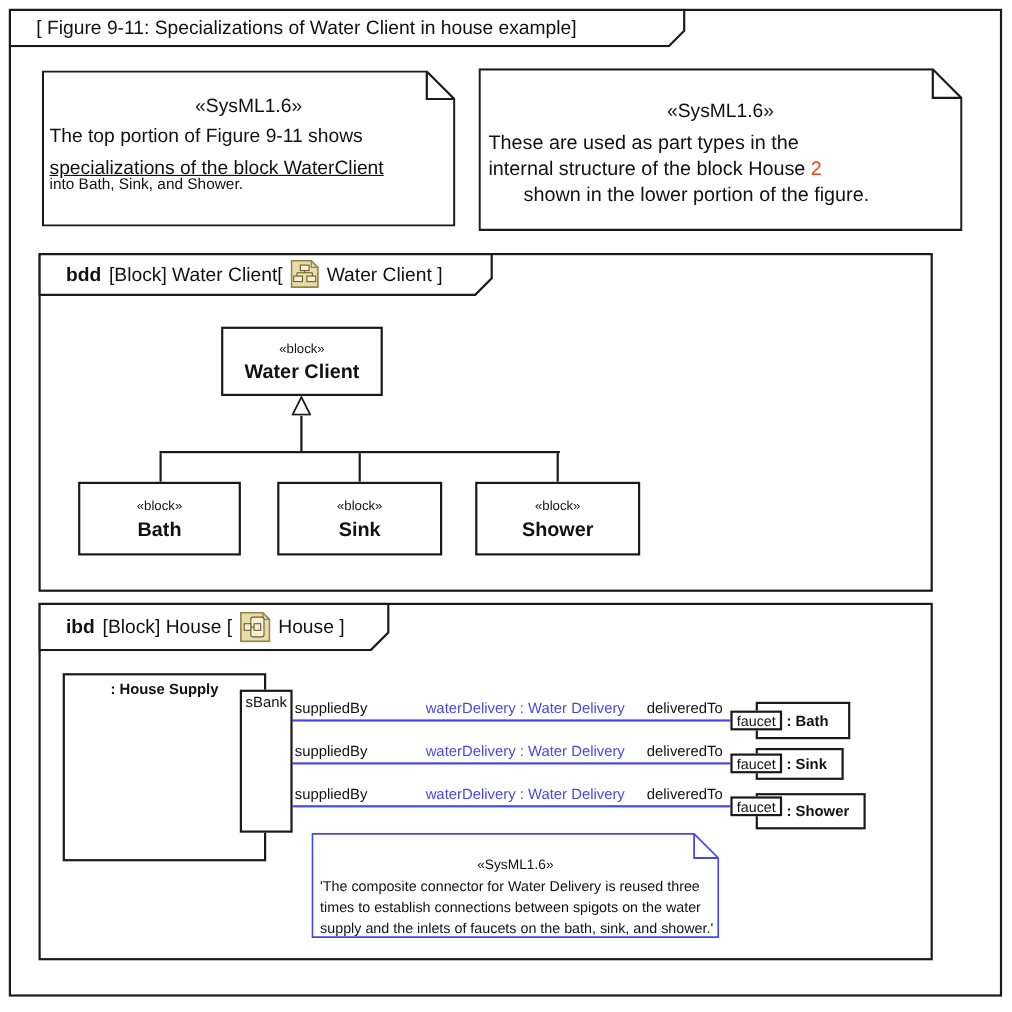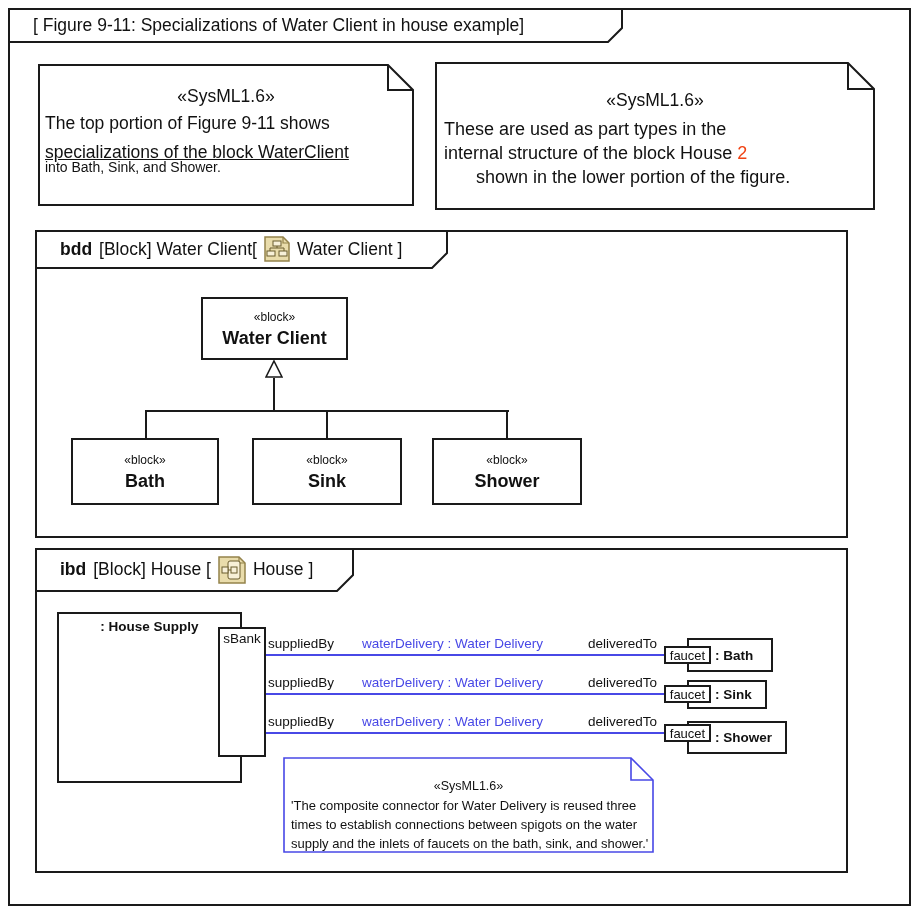--- a/index.html
+++ b/index.html
@@ -30,21 +30,21 @@
 
   
   .part-box { position:absolute; border:2px solid #1a1a1a; background:#fff; box-sizing:border-box; }
   .ws-label { position:absolute; top:5px; left:0; width:100%; text-align:center; font-weight:bold; font-size:13.5px; }
   .port-box { position:absolute; border:2px solid #1a1a1a; background:#fff; box-sizing:border-box; z-index:5; }
   .port-label { display:block; text-align:center; font-size:13.5px; line-height:14px; padding-top:1px; }
 
   .conn-row { position:absolute; left:0; width:0; height:0; }
   .conn-line { position:absolute; left:265px; top:-1px; width:400px; height:2px; background:#4848e6; }
   .lbl-supplied  { position:absolute; left:268px; top:-19px; font-size:13.5px; white-space:nowrap; }
-  .lbl-delivery  { position:absolute; left:362px; top:-19px; width:206px; text-align:left; font-size:13.5px; color:#4848e6; white-space:nowrap; }
+  .lbl-delivery  { position:absolute; left:362px; top:-19px; width:206px; text-align:right; font-size:13.5px; color:#4848e6; white-space:nowrap; }
   .lbl-delivered { position:absolute; left:588px; top:-19px; font-size:13.5px; white-space:nowrap; }
   .faucet { left:664px; width:47px; height:18px; }
   .faucet .port-label { font-size:13px; line-height:13px; }
 
   .rpart { display:flex; align-items:center; box-sizing:border-box; padding-left:26px; z-index:2; }
   .rpart span { font-weight:bold; font-size:13.5px; white-space:nowrap; }
 </style>
 </head>
 <body>
 

